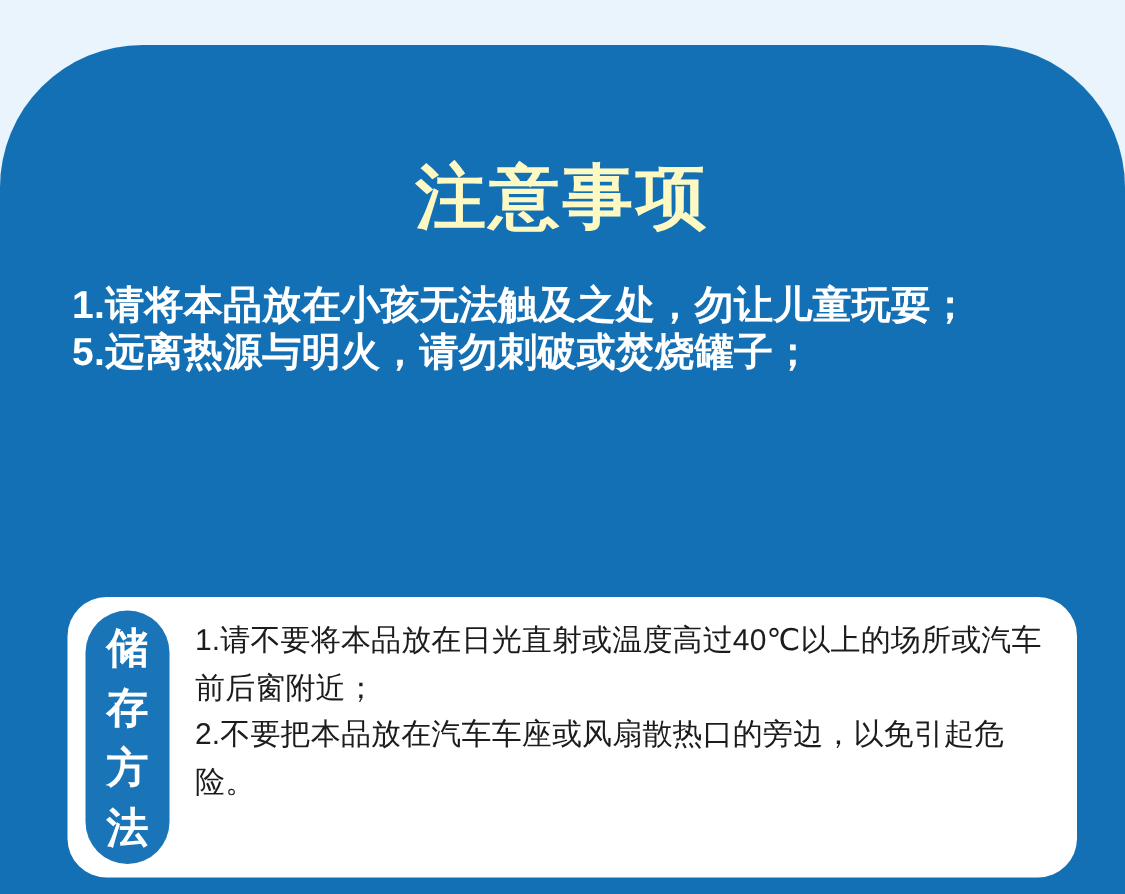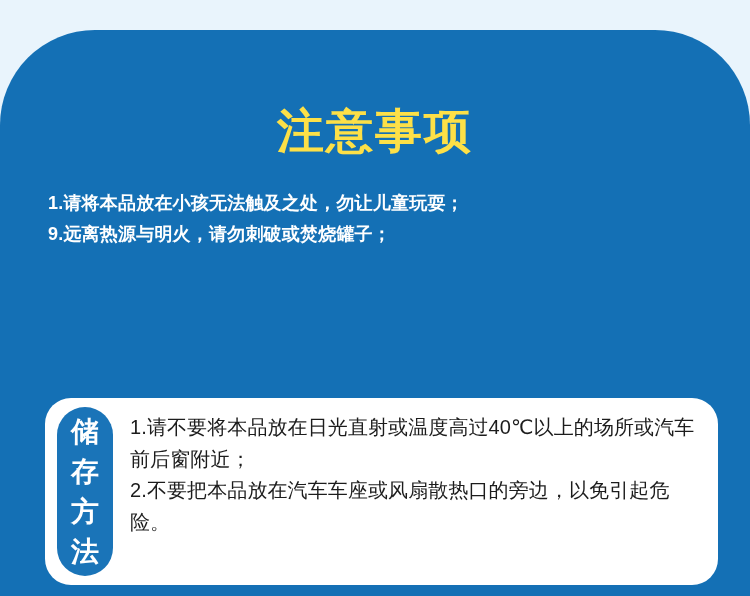--- a/index.html
+++ b/index.html
@@ -35,36 +35,36 @@
     box-sizing: border-box;
   }
 
   
   .title {
     position: absolute;
     left: 0;
     top: 77px;
     width: 750px;
     text-align: center;
-    color: #fde047;
+    color: #fef9c3;
     font-size: 47px;
     font-weight: bold;
     letter-spacing: 2px;
     line-height: 1;
     white-space: nowrap;
   }
 
   
   .warnings {
     position: absolute;
     left: 48px;
     top: 158px;
     width: 678px;
     color: #ffffff;
-    font-size: 18px;
+    font-size: 26px;
     font-weight: bold;
     line-height: 31px;
     letter-spacing: 0.2px;
   }
   .warnings .w-line {
     white-space: nowrap;
   }
   .warnings .w-wrap {
     white-space: normal;
   }
@@ -122,21 +122,21 @@
 <body>
 
 <div class="page">
 
   <div class="blue-panel">
 
     <div class="title">注意事项</div>
 
     <div class="warnings">
       <div class="w-line">1.请将本品放在小孩无法触及之处，勿让儿童玩耍；</div>
-      <div class="w-line">9.远离热源与明火，请勿刺破或焚烧罐子；</div>
+      <div class="w-line">5.远离热源与明火，请勿刺破或焚烧罐子；</div>
     </div>
 
     <div class="storage-card">
 
       <div class="storage-pill">
         <span class="ch">储</span>
         <span class="ch">存</span>
         <span class="ch">方</span>
         <span class="ch">法</span>
       </div>

